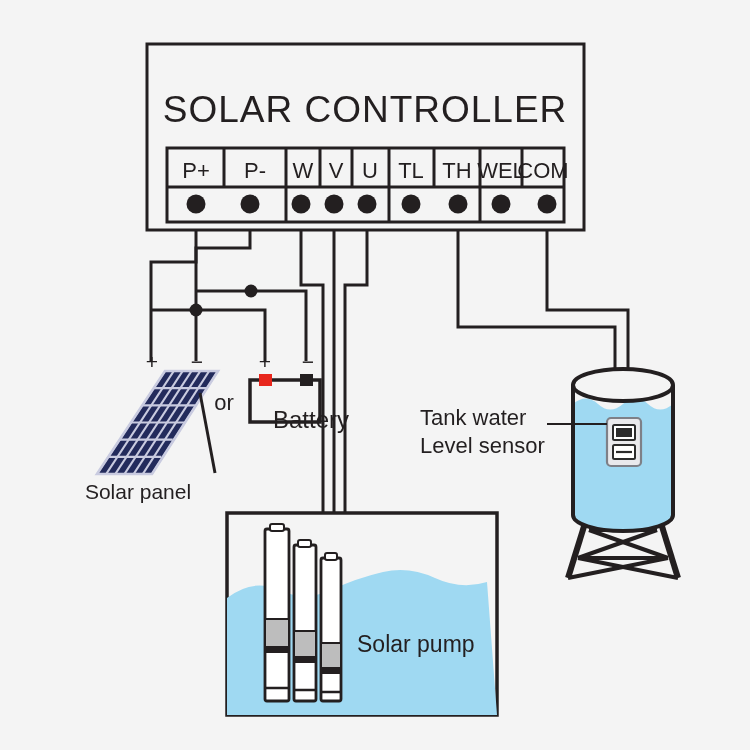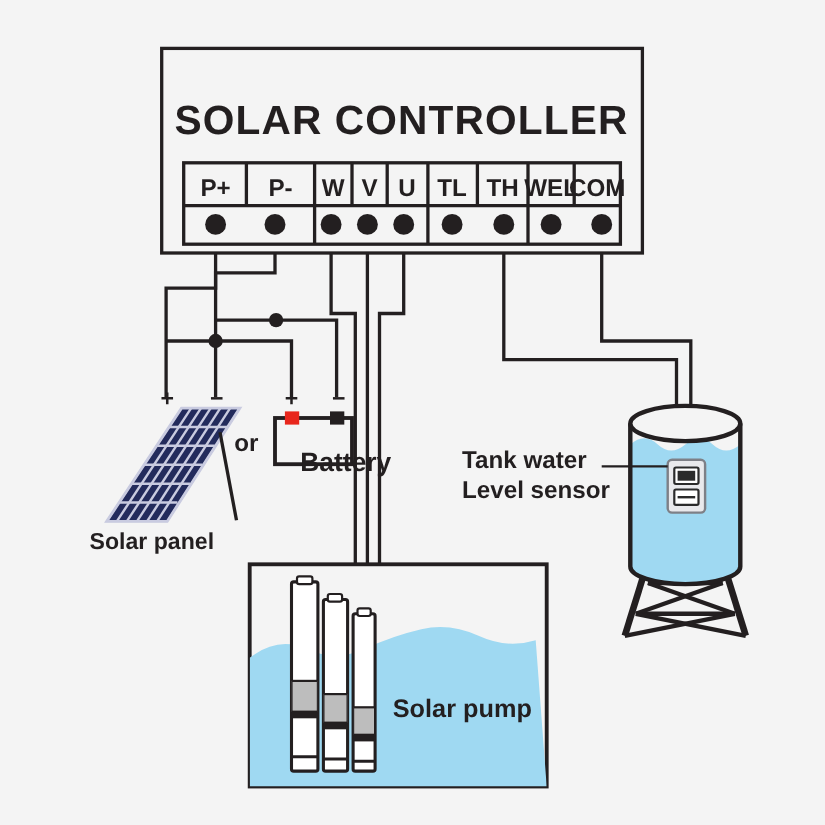--- a/index.html
+++ b/index.html
@@ -3,21 +3,21 @@
 <meta charset="utf-8">
 <title>Solar Pump Controller Wiring Diagram</title>
 <style>
   html,body{margin:0;padding:0;}
   body{
     width:750px;height:750px;
     background:#f4f4f4;
     font-family:"Liberation Sans", sans-serif;
     overflow:hidden;
   }
-  #stage{position:relative;width:750px;height:750px;font-weight:bold;}
+  #stage{position:relative;width:750px;height:750px;}
   #stage svg{display:block;}
 </style>
 </head>
 <body>
 
 <div id="stage">
 <svg width="750" height="750" viewBox="0 0 750 750" xmlns="http://www.w3.org/2000/svg">
 
   <defs>
     <clipPath id="tankClip">

